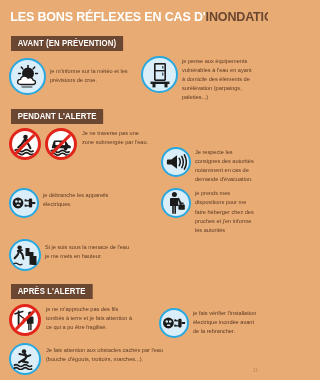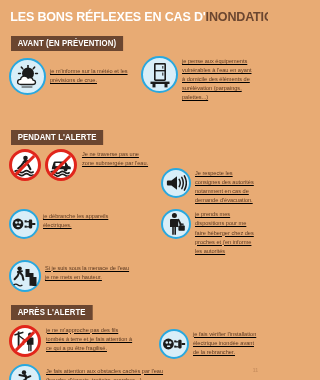--- a/index.html
+++ b/index.html
@@ -34,21 +34,21 @@
     color: #ffffff;
     font-size: 8.2px;
     font-weight: bold;
     letter-spacing: 0.1px;
     padding: 3px 7px 3px 7px;
     margin: 0 0 0 11px;
     transform: scaleX(0.95);
     transform-origin: left center;
     white-space: nowrap;
   }
-  .section { position: relative; text-decoration: underline; }
+  .section { position: relative; }
   .sec-body { position: relative; }
 
   
   .row { display: flex; align-items: flex-start; }
   .item { display: flex; align-items: flex-start; }
   .item-text {
     font-size: 5.6px;
     line-height: 1.62;
     color: #5d3a22;
     padding-left: 4px;
@@ -153,21 +153,21 @@
               <rect x="15.5" y="22" width="3" height="3.4" fill="#1b1b1b"></rect>
             </svg>
           </div>
           <div class="item-text" style="width:78px;">je pense aux équipements vulnérables à l'eau en ayant à domicile des éléments de surélévation (parpaings, palettes...)</div>
         </div>
 
       </div>
     </div>
   </div>
 
-  <div class="section" style="margin-top:24px;">
+  <div class="section" style="margin-top:3px;">
     <div class="sec-badge">PENDANT L'ALERTE</div>
 
     <div class="sec-body" style="padding:4px 8px 0 9px;">
 
       <div class="row" style="align-items:flex-start;">
 
         <div class="item" style="width:152px;">
           <div class="c-ban" style="width:32px;height:32px;">
             <span class="slash"></span>
             <svg width="24" height="24" viewBox="0 0 24 24">

